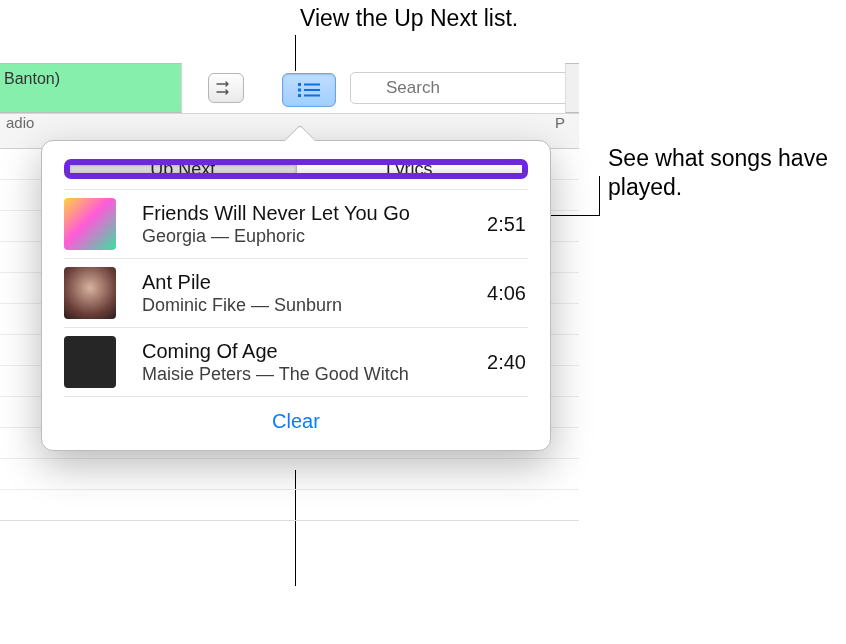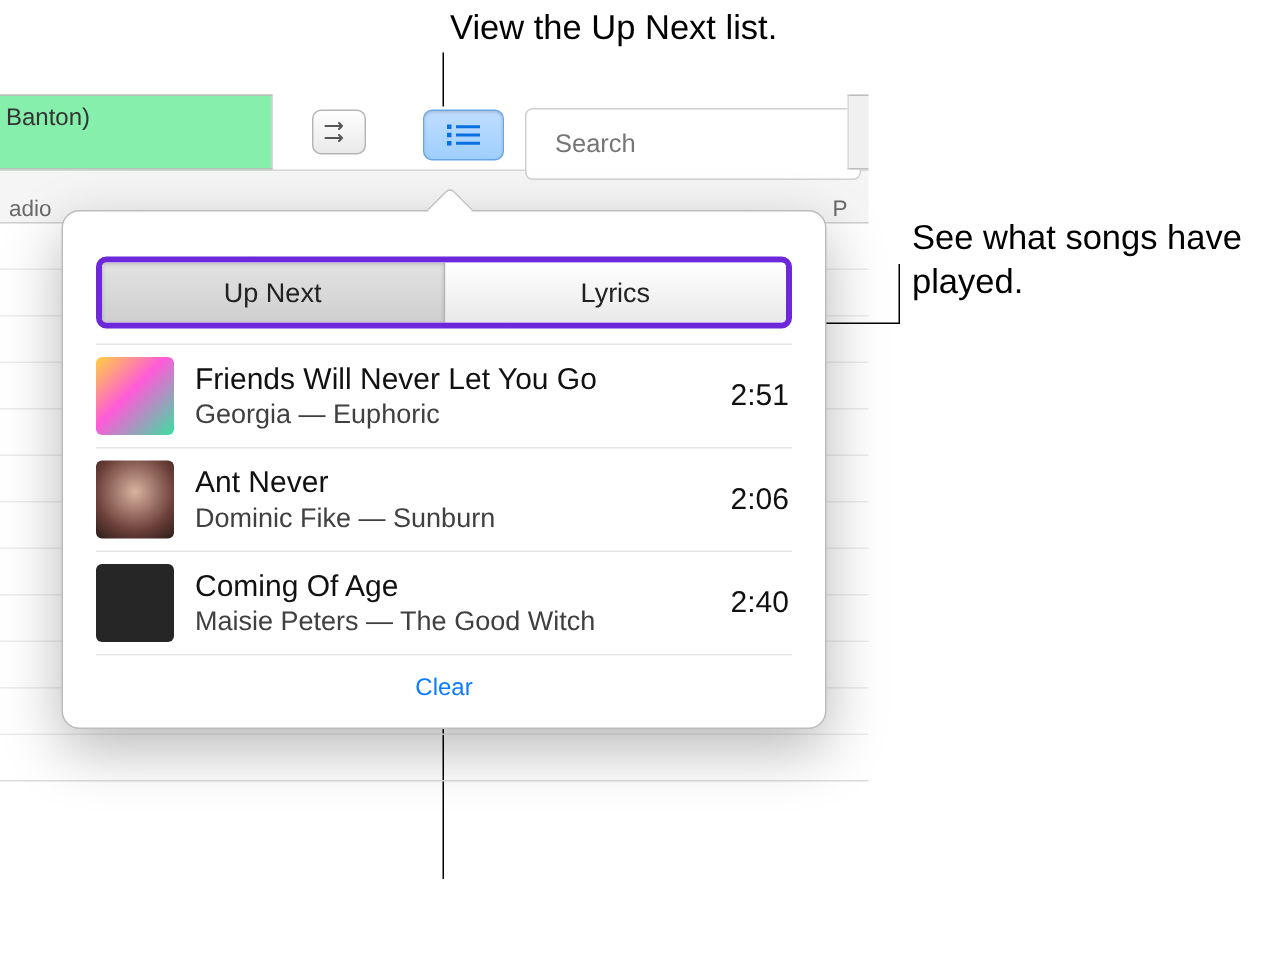--- a/index.html
+++ b/index.html
@@ -14,56 +14,56 @@
 .np-title{font-size:16px;color:#333;white-space:nowrap}
 .np-sub{display:flex;justify-content:space-between;font-size:12px;color:#666;margin-top:2px}
 .np-remain{font-variant-numeric:tabular-nums}
 
 .tb-btn{width:36px;height:30px;border:1px solid #b5b5b5;border-radius:6px;background:linear-gradient(#fefefe,#e9e9e9);display:flex;align-items:center;justify-content:center;margin-left:14px;color:#3a3a3a}
 .tb-btn.active{background:linear-gradient(#c0ddff,#9fcfff);border-color:#6aa6e6;box-shadow:inset 0 1px 2px rgba(0,0,0,0.15)}
 
 #shuffle-btn{position:absolute;left:194px;top:73px}
 #queue-btn{position:absolute;left:268px;top:73px;width:54px;height:34px}
 
-.search-wrap{position:absolute;left:350px;top:72px;width:224px;height:48px;border:1px solid #cfcfcf;border-radius:5px;background:#fff;display:flex;align-items:center;padding:0 8px;gap:6px}
+.search-wrap{position:absolute;left:350px;top:72px;width:224px;height:32px;border:1px solid #cfcfcf;border-radius:5px;background:#fff;display:flex;align-items:center;padding:0 24px;gap:6px}
 .search-wrap input{border:none;outline:none;flex:1;font-size:17px;color:#6d6d6d;background:transparent}
 .mag{color:#858585}
 .chev{color:#858585;margin-left:-3px}
 
 
 .bg-rows{position:absolute;left:0;top:149px;width:579px}
 .bg-row{height:31px;border-bottom:1px solid #ececec;padding-left:6px;font-size:15px;color:#aeaeae;display:flex;align-items:center}
-.bg-header{position:absolute;left:0;top:113px;width:579px;height:36px;border-top:1px solid #d7d7d7;border-bottom:1px solid #cfcfcf;background:#f5f5f5;display:flex;align-items:flex-end;padding-left:6px;font-size:15px;color:#6a6a6a}
+.bg-header{position:absolute;left:0;top:113px;width:579px;height:36px;border-top:1px solid #d7d7d7;border-bottom:1px solid #cfcfcf;background:#f5f5f5;display:flex;align-items:flex-start;padding-left:6px;font-size:15px;color:#6a6a6a}
 .bg-header .col2{position:absolute;left:555px}
 .bg-hr{position:absolute;left:0;top:520px;width:579px;height:1px;background:#dcdcdc}
 
 
 .scroll-stub{position:absolute;left:565px;top:63px;width:14px;height:50px;background:#f0f0f0;border-left:1px solid #dcdcdc;border-top:1px solid #bdbdbd;border-bottom:1px solid #bdbdbd}
 
 
 .popover{position:absolute;left:41px;top:140px;width:510px;background:#fff;border:1px solid #bcbcbc;border-radius:12px;box-shadow:0 14px 40px rgba(0,0,0,0.28);padding:18px 0 8px 0}
 .pop-caret{position:absolute;left:247px;top:-12px;width:22px;height:22px;background:#fff;border-left:1px solid #bcbcbc;border-top:1px solid #bcbcbc;transform:rotate(45deg);border-top-left-radius:4px}
 
-.seg{display:flex;margin:12px 22px 10px 22px;border:4px solid #6d28d9;border-radius:7px;overflow:hidden;height:48px}
+.seg{display:flex;margin:0 22px 10px 22px;border:6px solid #6d28d9;border-radius:7px;overflow:hidden;height:20px}
 .seg-btn{flex:1;display:flex;align-items:center;justify-content:center;font-size:18px;color:#222;background:linear-gradient(#ffffff,#e9e9e9);border-right:1px solid #b5b5b5;cursor:default}
 .seg-btn:last-child{border-right:none}
 .seg-btn.sel{background:linear-gradient(#e2e2e2,#cfcfcf);box-shadow:inset 0 1px 3px rgba(0,0,0,0.2)}
 
 .tracks{margin:0 22px}
-.track{display:flex;align-items:center;gap:14px;border-top:1px solid #e5e5e5;padding:8px 0}
+.track{display:flex;align-items:center;gap:26px;border-top:1px solid #e5e5e5;padding:8px 0}
 .track:first-child{border-top:1px solid #e5e5e5}
 .art{width:52px;height:52px;border-radius:4px;flex:none}
 .meta{flex:1;min-width:0}
 .t-title{font-size:20px;color:#111;white-space:nowrap;overflow:hidden;text-overflow:ellipsis}
 .t-sub{font-size:18px;color:#404040;white-space:nowrap;overflow:hidden;text-overflow:ellipsis;margin-top:1px}
 .dur{font-size:20px;color:#111;font-variant-numeric:tabular-nums;padding-right:2px}
 
 .tracks-end{height:1px;background:#e5e5e5;margin:0 22px}
 
-.clear{display:block;margin:12px auto 8px auto;text-align:center;font-size:16px;color:#0a7cff;background:none;border:none;cursor:default}
+.clear{display:block;margin:12px auto 8px auto;text-align:center;font-size:20px;color:#0a7cff;background:none;border:none;cursor:default}
 
 
 .art1{background:linear-gradient(135deg,#ffd040 0%,#ff5bd9 45%,#38e1a0 100%)}
 .art2{background:radial-gradient(circle at 50% 40%,#d9b3a0 0%,#6b3f39 65%,#2a1c18 100%)}
 .art3{background:linear-gradient(#262626,#262626)}
 
 
 svg{display:block}
 </style>
 </head>
@@ -150,26 +150,26 @@
         <div class="t-sub">
           <span>Georgia</span> — <span>Euphoric</span>
         </div>
       </div>
       <div class="dur">2:51</div>
     </div>
 
     <div class="track">
       <div class="art art2"></div>
       <div class="meta">
-        <div class="t-title">Ant Never</div>
+        <div class="t-title">Ant Pile</div>
         <div class="t-sub">
           <span>Dominic Fike</span> — <span>Sunburn</span>
         </div>
       </div>
-      <div class="dur">2:06</div>
+      <div class="dur">4:06</div>
     </div>
 
     <div class="track">
       <div class="art art3"></div>
       <div class="meta">
         <div class="t-title">Coming Of Age</div>
         <div class="t-sub">
           <span>Maisie Peters</span> — <span>The Good Witch</span>
         </div>
       </div>

